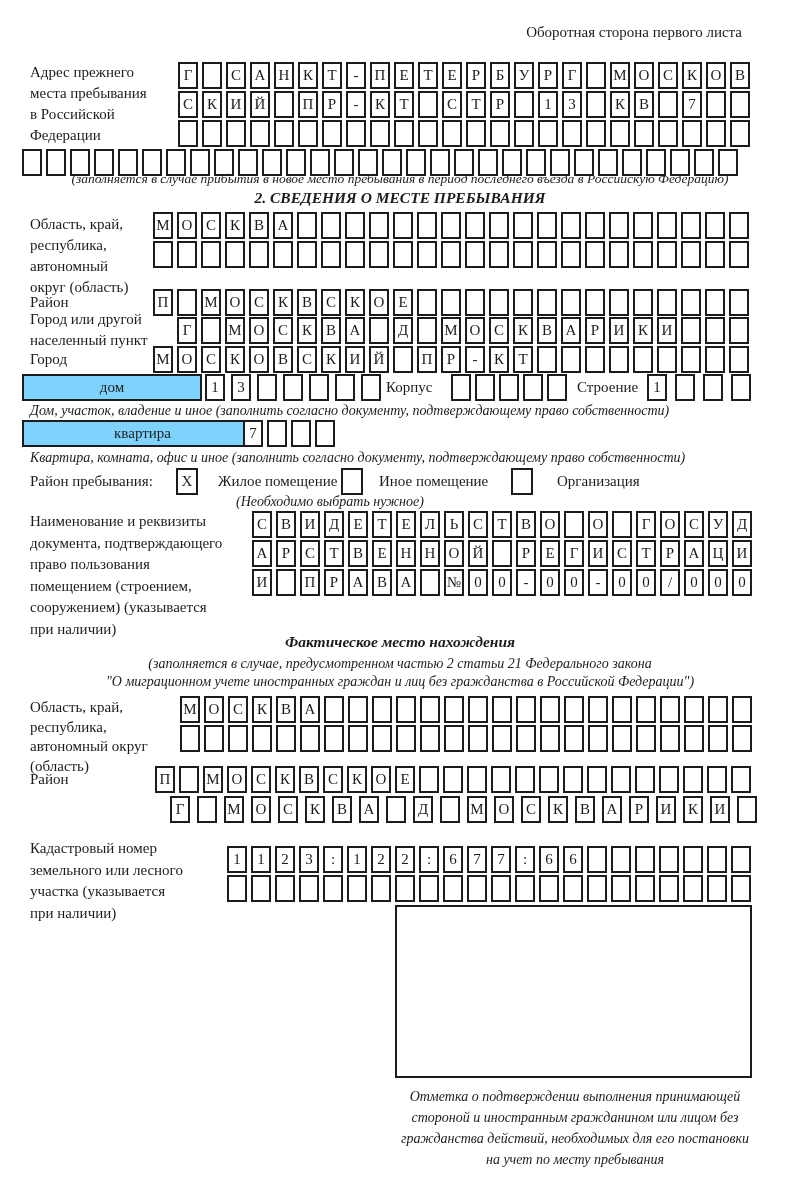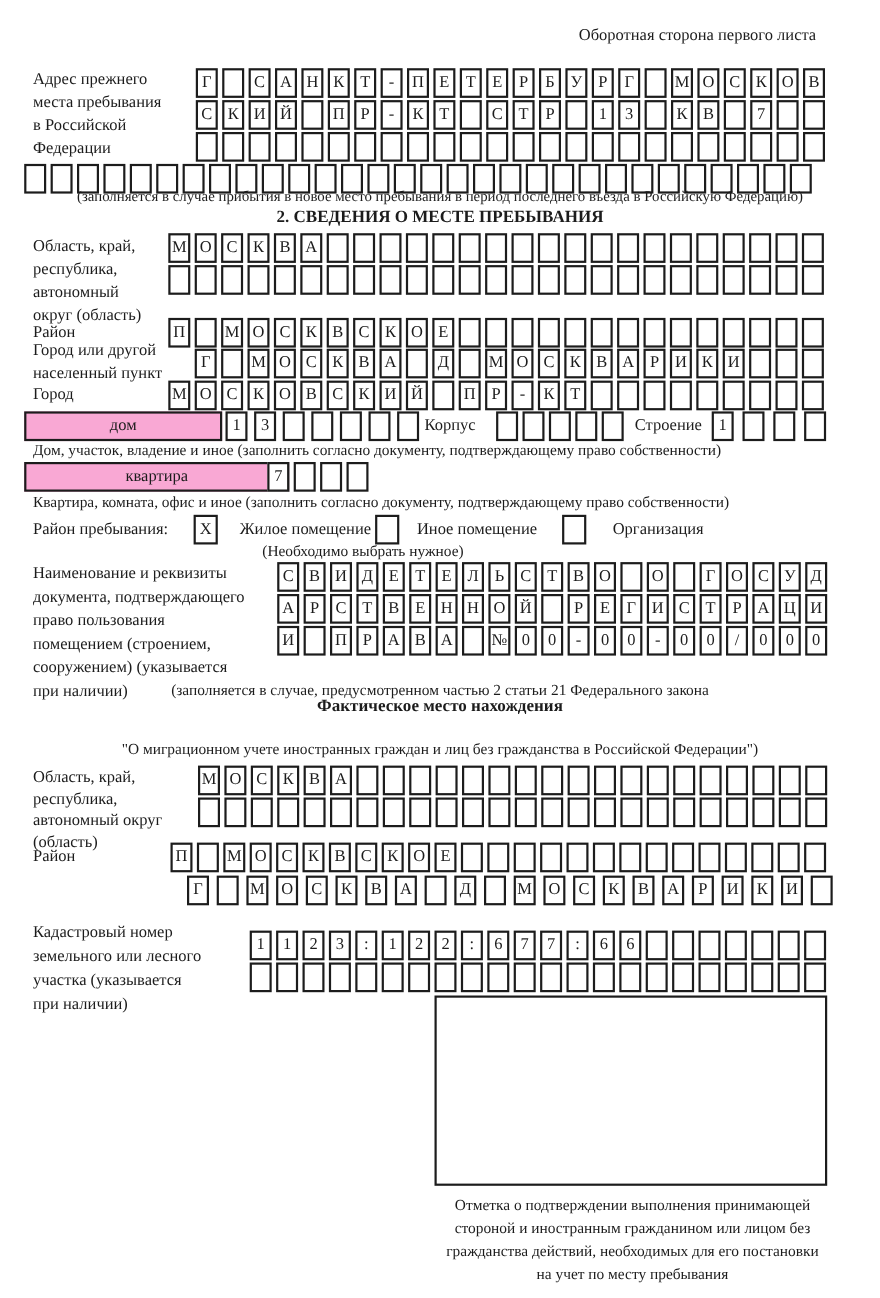--- a/index.html
+++ b/index.html
@@ -5,37 +5,37 @@
   :root { --ink:#1c1c1c; }
   html,body { margin:0; padding:0; background:#ffffff; }
   .page {
     position:relative; width:800px; height:1180px; background:#ffffff;
     font-family:"Liberation Serif", serif; color:#1c1c1c; overflow:hidden;
   }
   .abs { position:absolute; }
   .lbl { position:absolute; font-size:15px; line-height:21px; white-space:pre-line; }
   .lbl.small { font-size:13.5px; line-height:20px; }
   .lbl.lh19 { line-height:19.5px; }
-  .cap { position:absolute; font-size:14px; }
+  .cap { position:absolute; font-size:14px;font-style:italic; }
   .center { left:0; width:800px; text-align:center; }
   .bold { font-weight:bold; }
   .cells { position:absolute; display:flex; gap:4px; }
   .cells.g6 { gap:6px; }
   .cells.g7 { gap:7px; }
   .cells.g8 { gap:8px; }
   .cell {
     flex:0 0 20px; width:20px; height:27px; box-sizing:border-box;
     border:2px solid var(--ink); background:#fff;
     display:flex; align-items:center; justify-content:center;
     font-size:15px; font-family:"Liberation Serif", serif;
   }
   .wbox {
     position:absolute; box-sizing:border-box; border:2px solid var(--ink);
     height:27px; display:flex; align-items:center; justify-content:center;
-    font-size:15px; background:#f9a8d4;
+    font-size:15px; background:#7dd3fc;
   }
   .chk {
     position:absolute; box-sizing:border-box; width:22px; height:27px;
     border:2px solid var(--ink); background:#fff;
     display:flex; align-items:center; justify-content:center; font-size:15px;
   }
   .stamp {
     position:absolute; box-sizing:border-box; border:2px solid var(--ink); background:#fff;
   }
 </style>
@@ -425,21 +425,21 @@
       <span class="cell">-</span>
       <span class="cell">0</span>
       <span class="cell">0</span>
       <span class="cell">/</span>
       <span class="cell">0</span>
       <span class="cell">0</span>
       <span class="cell">0</span>
     </div>
 
   <div class="cap center bold" style="top:633px; font-size:15.5px;text-align:center;">Фактическое место нахождения</div>
-  <div class="cap center" style="top:621px;">(заполняется в случае, предусмотренном частью 2 статьи 21 Федерального закона</div>
+  <div class="cap center" style="top:656px;">(заполняется в случае, предусмотренном частью 2 статьи 21 Федерального закона</div>
   <div class="cap center" style="top:674px;">"О миграционном учете иностранных граждан и лиц без гражданства в Российской Федерации")</div>
 
   <div class="lbl lh19" style="left:30px; top:698px; width:148px;">Область, край,
 республика,
 автономный округ
 (область)</div>
   <div class="cells" style="left:180px; top:696px;">
       <span class="cell">М</span>
       <span class="cell">О</span>
       <span class="cell">С</span>

